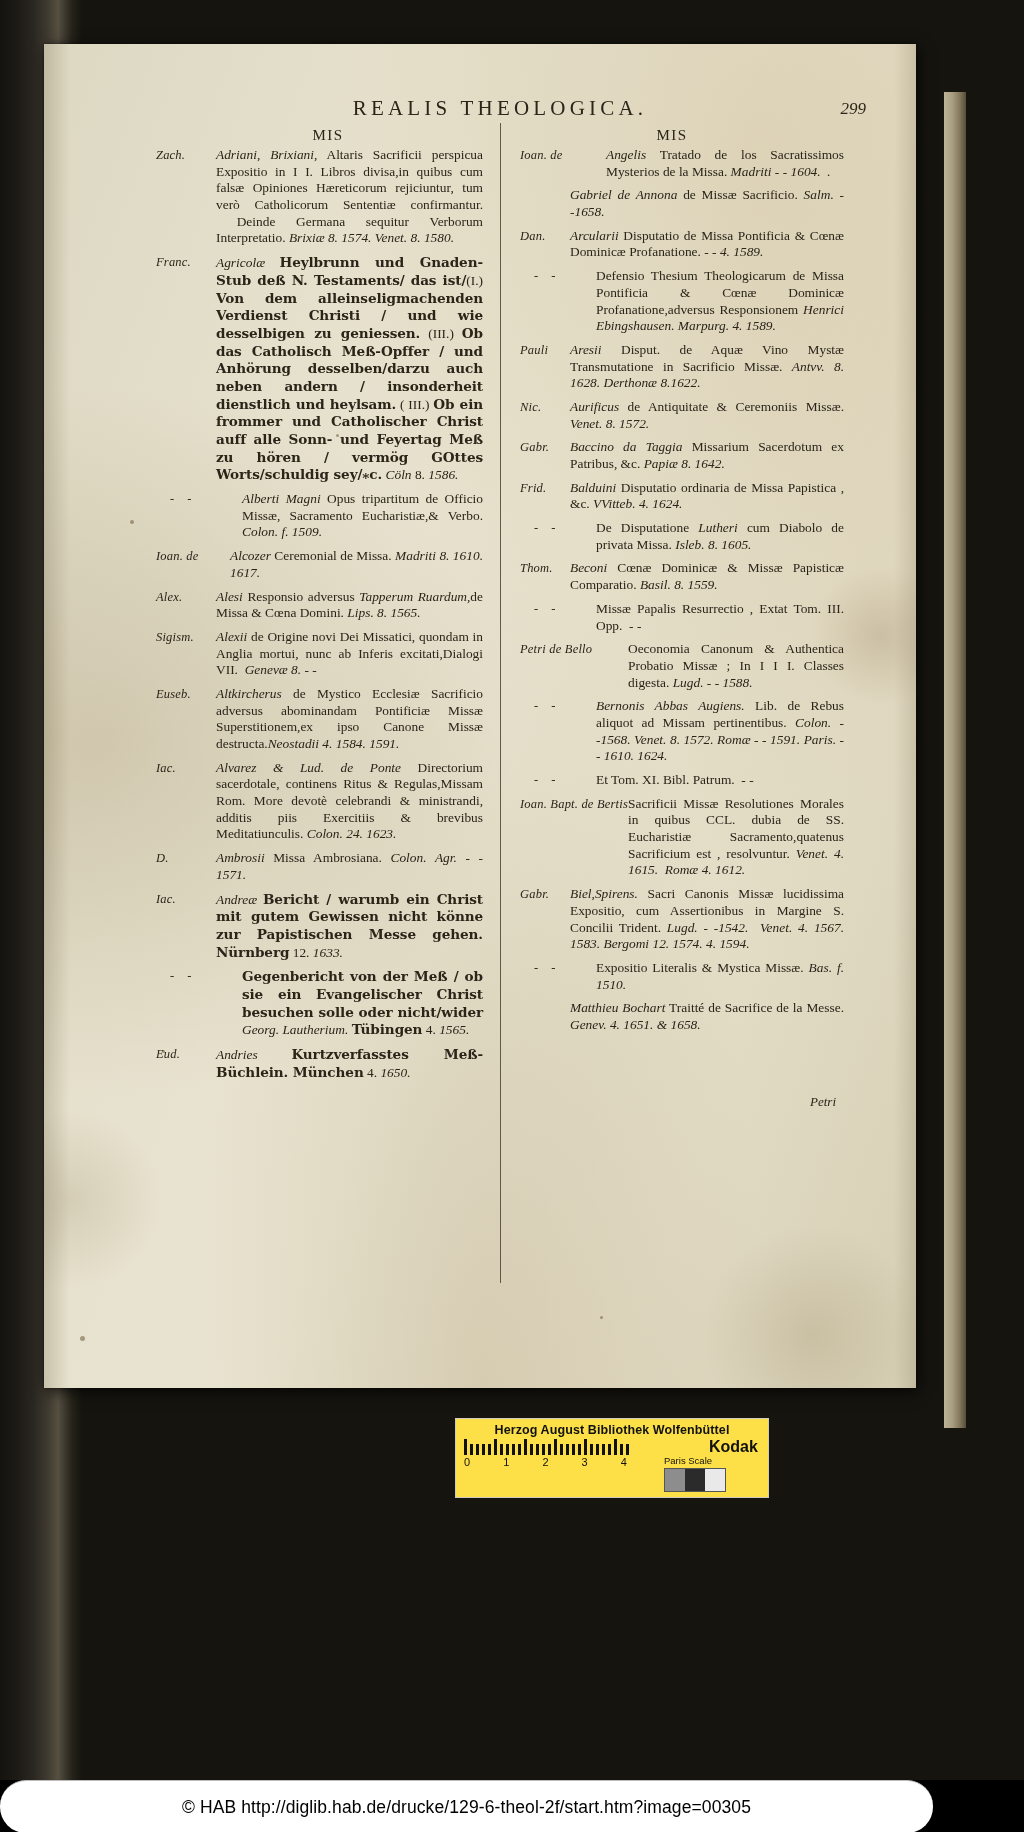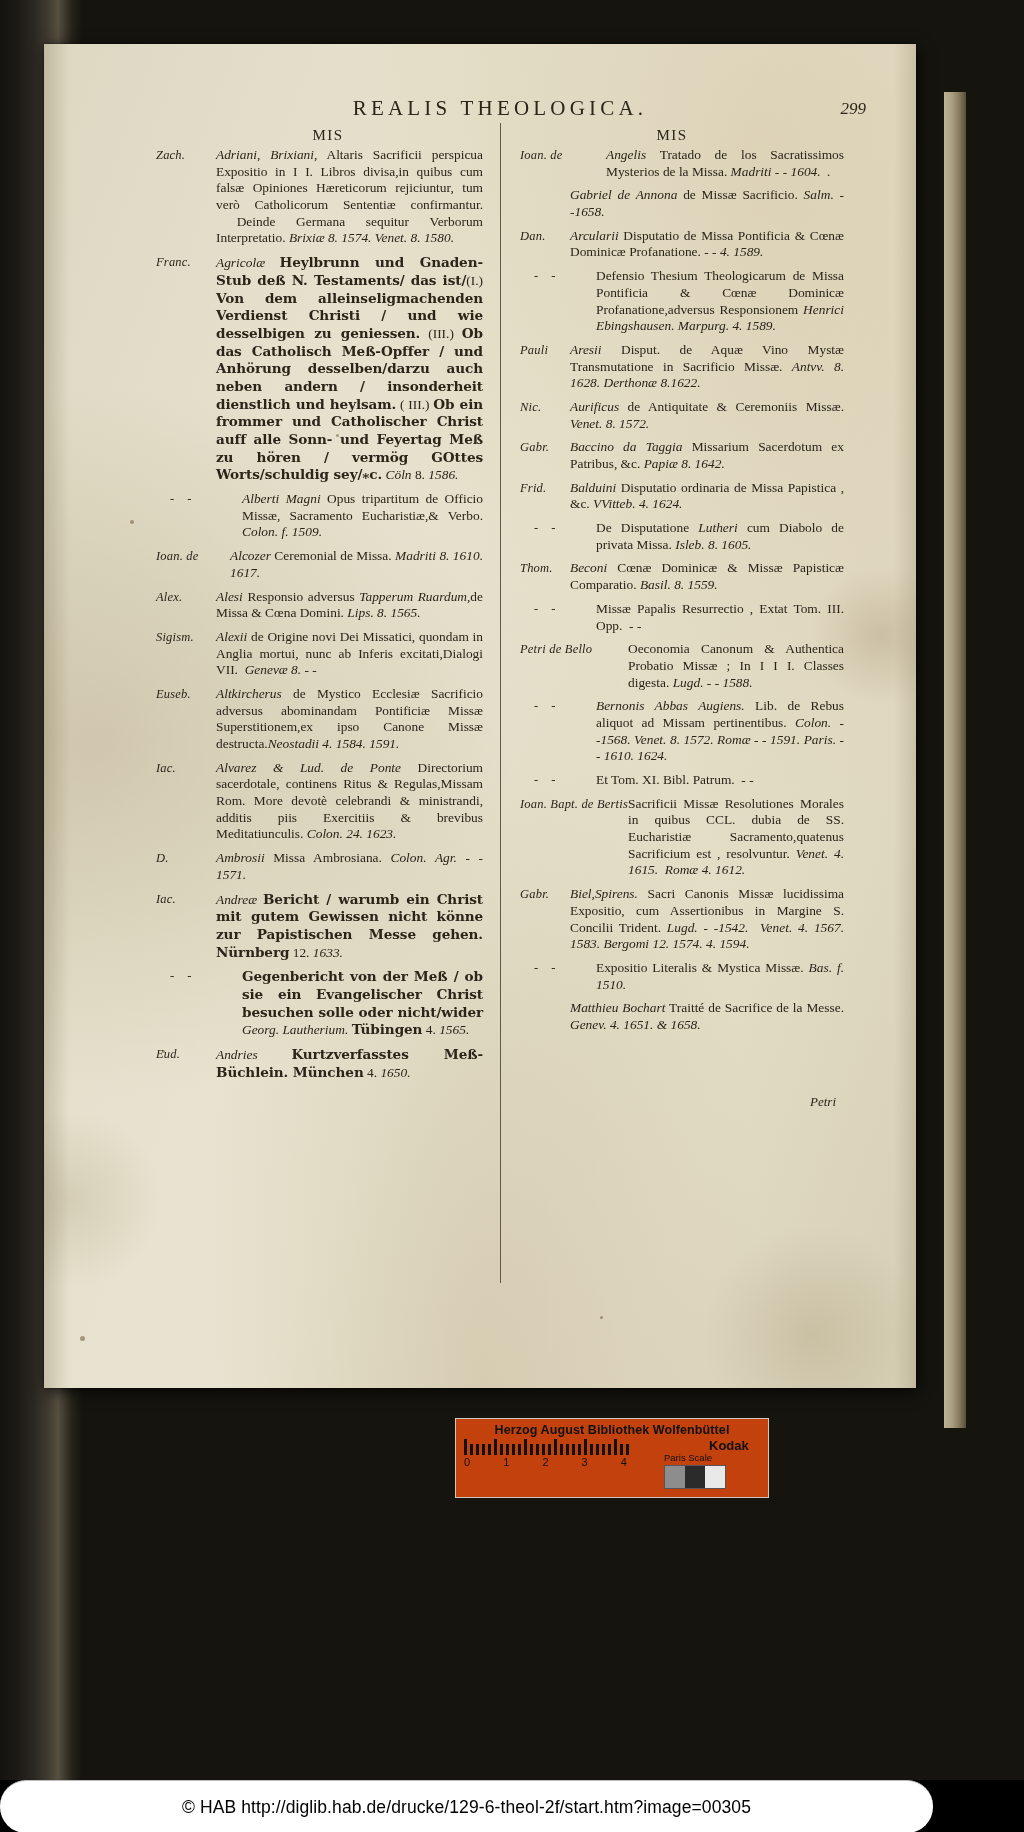--- a/index.html
+++ b/index.html
@@ -185,21 +185,21 @@
   
   .speck { position:absolute; background:#6d5a36; border-radius:50%; opacity:.55; }
 
   
   #kodak-target {
     position: absolute;
     left: 455px;
     top: 1418px;
     width: 312px;
     height: 78px;
-    background: #c2410c;
+    background: #fde047;
     border: 1px solid #cfcabb;
     font-family: "Liberation Sans", sans-serif;
   }
   #kodak-title {
     text-align: center;
     font-size: 12.5px;
     font-weight: bold;
     color: #111;
     padding: 4px 0 2px 0;
     letter-spacing: .1px;
@@ -223,21 +223,21 @@
   }
   #kodak-ruler span { width: 40px; }
   #kodak-right {
     width: 104px;
     flex: 0 0 104px;
     display: flex;
     flex-direction: column;
     align-items: flex-start;
     padding-left: 2px;
   }
-  #kodak-brand { font-size: 13px; font-weight: bold; color:#111; line-height: 1.05; padding-left: 45px; }
+  #kodak-brand { font-size: 16px; font-weight: bold; color:#111; line-height: 1.05; padding-left: 45px; }
   #kodak-sub { font-size: 9.5px; color:#111; line-height: 1.1; }
   #kodak-patches { display:flex; margin-top:2px; border:1px solid #555; }
   #kodak-patches i { display:block; width: 20px; height: 22px; }
 
   
   #footer-bar {
     position: absolute;
     left: 0;
     top: 1780px;
     width: 933px;

